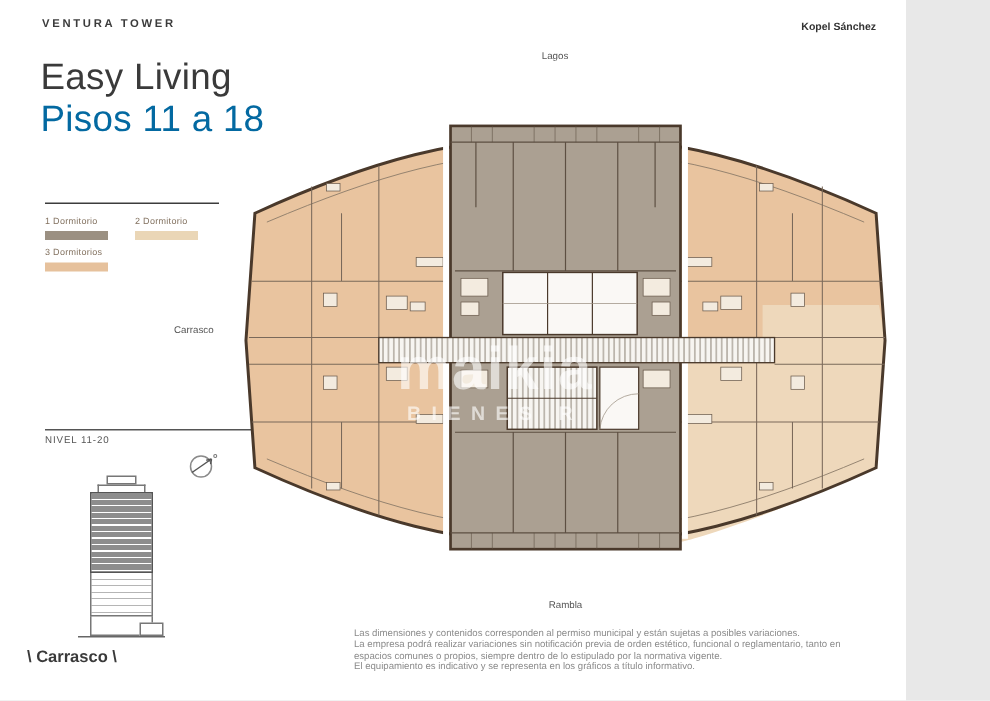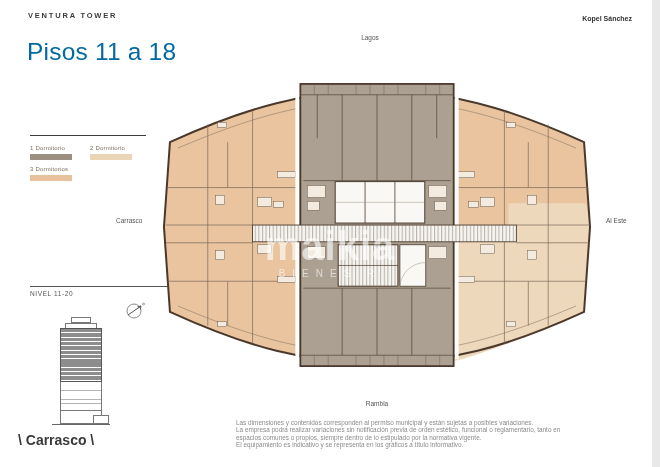--- a/index.html
+++ b/index.html
@@ -1,16 +1,16 @@
 <!DOCTYPE html>
 <html><head>
 <meta charset="utf-8">
 <style>
   html,body{margin:0;padding:0;background:#e8e8e8;}
-  .page{position:relative;width:652px;height:467px;background:#ffffff;overflow:hidden;
+  .page{position:relative;width:604px;height:467px;background:#ffffff;overflow:hidden;
         font-family:"Liberation Sans",sans-serif;color:#3b3b3b;}
 
   
   .brand{position:absolute;left:28px;top:11px;font-size:7.5px;font-weight:bold;
          letter-spacing:1.8px;color:#3b3b3b;}
   .architect{position:absolute;right:20px;top:15px;font-size:7px;font-weight:bold;color:#333;}
 
   
   .title{position:absolute;left:27px;top:38px;font-size:24.5px;line-height:27.5px;
          letter-spacing:0.2px;color:#3a3a3a;}
@@ -31,50 +31,51 @@
   .tower{position:absolute;left:52px;top:317px;width:58px;}
   .t-roof1{width:18px;height:4px;border:1px solid #777;margin:0 auto;}
   .t-roof2{width:30px;height:4px;border:1px solid #777;border-bottom:none;margin:0 auto;}
   .t-top{width:40px;height:52px;margin:0 auto;border:1px solid #555;
          background:repeating-linear-gradient(to bottom,#8d8d8d 0 3.4px,#ffffff 3.4px 4.3px);}
   .t-mid{width:40px;height:28px;margin:0 auto;border:1px solid #777;border-top:none;
          background:repeating-linear-gradient(to bottom,#ffffff 0 3.7px,#b5b5b5 3.7px 4.4px);}
   .t-base{width:40px;height:12px;margin:0 auto;border:1px solid #777;border-top:none;position:relative;}
   .t-annex{position:absolute;right:-8px;bottom:-1px;width:14px;height:7px;border:1px solid #777;background:#fff;}
   .t-ground{width:58px;border-top:1.5px solid #666;}
-  .carrasco-sig{position:absolute;left:18px;top:432px;font-size:14px;font-weight:bold;color:#3a3a3a;}
+  .carrasco-sig{position:absolute;left:18px;top:432px;font-size:11px;font-weight:bold;color:#3a3a3a;}
 
   
   .plan-wrap{position:absolute;left:158px;top:79px;width:438px;height:296px;}
   .plan-wrap svg{display:block;width:100%;height:100%;}
   .o-label{position:absolute;font-size:6.5px;color:#555;}
   .o-top{left:340px;top:34px;width:60px;text-align:center;}
   .o-left{left:116px;top:217px;}
   .o-right{left:606px;top:217px;}
   .o-bottom{left:342px;top:400px;width:70px;text-align:center;}
 
   
   .watermark{position:absolute;left:226px;top:206px;width:208px;text-align:center;
              color:rgba(255,255,255,0.62);pointer-events:none;}
   .wm1{font-size:40px;font-weight:bold;letter-spacing:1px;line-height:40px;margin-top:20px;}
-  .wm2{font-size:10px;font-weight:normal;letter-spacing:7px;margin-top:2px;}
+  .wm2{font-size:13px;font-weight:bold;letter-spacing:7px;margin-top:2px;}
 
   
   .disclaimer{position:absolute;left:236px;top:419px;width:330px;font-size:6.4px;
               line-height:7.3px;color:#8b8b8b;}
 </style>
 </head>
 <body>
 
 <div class="page">
 
   <div class="brand">VENTURA TOWER</div>
   <div class="architect">Kopel Sánchez</div>
 
   <div class="title">
+    <div>Easy Living</div>
     <div class="muted">Pisos 11 a 18</div>
   </div>
 
   <div class="legend-rule"></div>
   <div class="legend">
     <div class="legend-item li-1">
       <div class="legend-label">1 Dormitorio</div>
       <div class="legend-swatch" style="background: rgb(155, 144, 130);"></div>
     </div>
     <div class="legend-item li-2">

